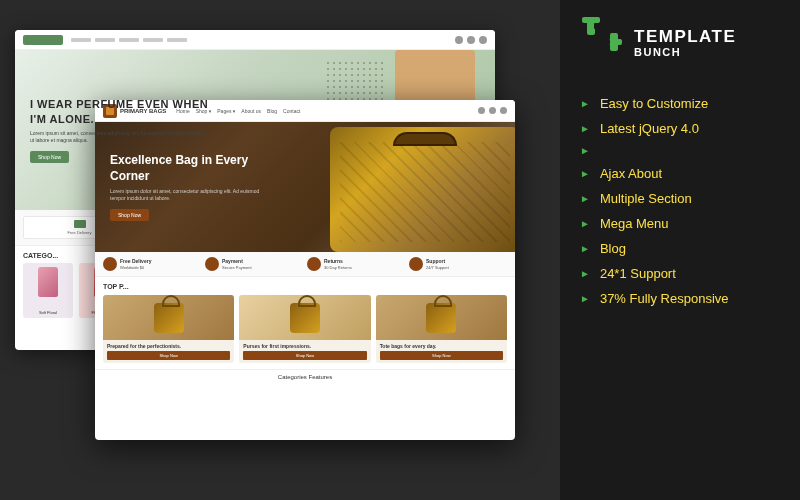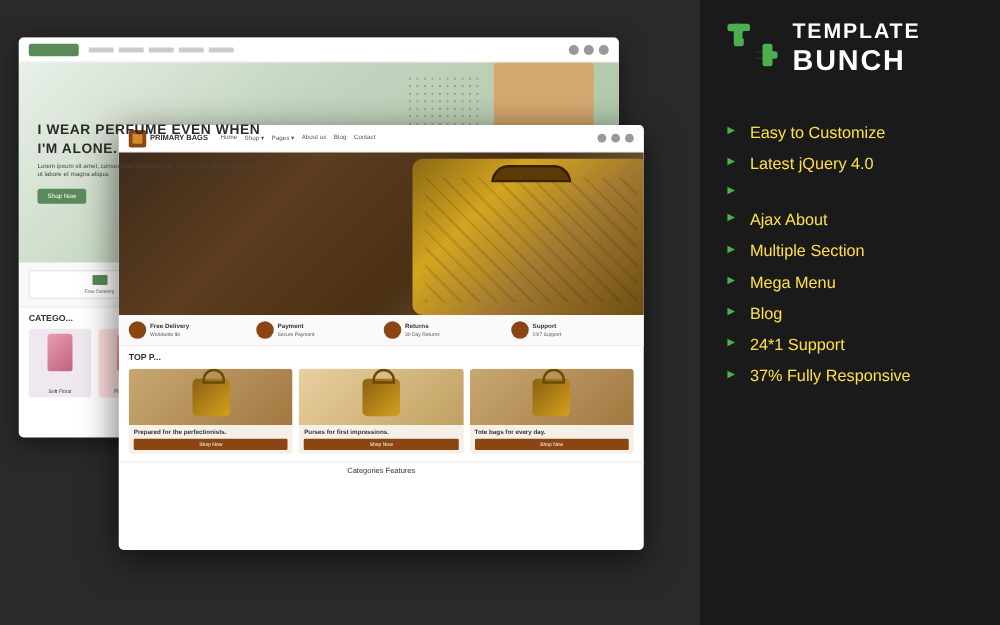--- a/index.html
+++ b/index.html
@@ -608,20 +608,25 @@
           <div class="front-nav-link">Contact</div>
         </div>
         <div class="front-nav-right">
           <div class="front-nav-icon"></div>
           <div class="front-nav-icon"></div>
           <div class="front-nav-icon"></div>
         </div>
       </div>
 
       <div class="card-front-hero">
+        <div class="front-hero-text">
+          <div class="front-hero-headline">Excellence Bag in Every Corner</div>
+          <div class="front-hero-sub">Lorem ipsum dolor sit amet, consectetur adipiscing elit. Ad euismod tempor incididunt ut labore.</div>
+          <div class="front-hero-btn">Shop Now</div>
+        </div>
         <div class="front-bag-img"></div>
       </div>
 
       <div class="card-front-features">
         <div class="front-feature-box">
           <div class="front-feature-icon"></div>
           <div class="front-feature-text">
             <div class="front-feature-label">Free Delivery</div>
             <div>Worldwide $0</div>
           </div>
@@ -701,21 +706,21 @@
 
       <rect x="14" y="8" width="6" height="6" rx="1" fill="#1a1a1a"></rect>
 
       <rect x="24" y="24" width="18" height="6" rx="2" fill="#4caf50"></rect>
       <rect x="30" y="18" width="8" height="18" rx="2" fill="#4caf50"></rect>
       <rect x="24" y="24" width="6" height="6" rx="1" fill="#1a1a1a"></rect>
     </svg>
 
     <div>
       <div style="font-size:17px; font-weight:900; color:#fff; letter-spacing:1.5px; line-height:1.15;">TEMPLATE</div>
-      <div style="font-size:23px; font-weight:900; color:#fff; letter-spacing:1.5px; line-height:1.15;">BUNCH</div>
+      <div style="font-size:11px; font-weight:900; color:#fff; letter-spacing:1.5px; line-height:1.15;">BUNCH</div>
     </div>
   </div>
 
   <ul class="features-list">
     <li class="feature-item">
       <span class="feature-arrow">►</span>
       <span class="feature-text">Easy to Customize</span>
     </li>
     <li class="feature-item">
       <span class="feature-arrow">►</span>

